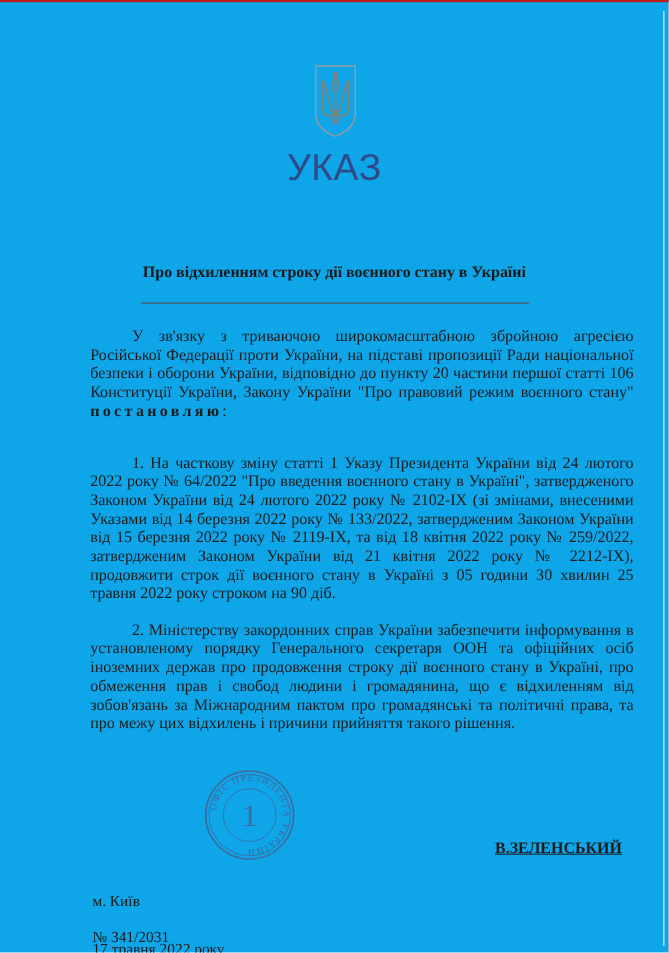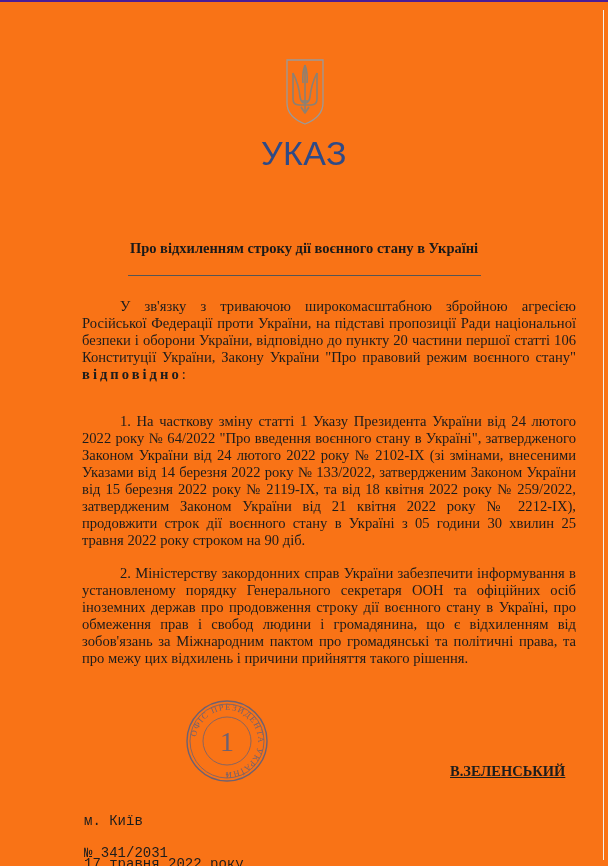--- a/index.html
+++ b/index.html
@@ -10,22 +10,22 @@
     body {
       width: 608px;
       height: 866px;
       position: relative;
       overflow: hidden;
     }
     .page {
       position: absolute;
       left: 0; top: 0;
       width: 608px; height: 866px;
-      background: #f97316;
-      border-top: 2px solid #4c1d95;
+      background: #0ea5e9;
+      border-top: 2px solid #b91c1c;
       box-sizing: border-box;
     }
     .page-edge-right {
       position: absolute;
       right: 4px; top: 8px;
       width: 1px; height: 850px;
       background: #f1f1f1;
     }
     .emblem {
       position: absolute;
@@ -102,21 +102,21 @@
       left: 450px; top: 761px;
       font-family: "Liberation Serif", serif;
       font-size: 14.5px;
       font-weight: bold;
       color: #1c1c1c;
       text-decoration: underline;
     }
     .meta {
       position: absolute;
       left: 84px;
-      font-family: Liberation Mono, monospace;
+      font-family: Liberation Serif, serif;
       font-size: 14px;
       line-height: 16px;
       color: #1c1c1c;
     }
     .meta-city { top: 811px; }
     .meta-date { top: 854px; }
     .meta-num  { top: 843px; }
     .stamp {
       position: absolute;
       left: 185px; top: 697px;
@@ -143,21 +143,21 @@
       <path d="M17 50 L21 56 L25 50"></path>
       <path d="M18 44 L24 44"></path>
     </g>
   </svg>
 
   <div class="title-main">УКАЗ</div>
 
   <div class="subject">Про відхиленням строку дії воєнного стану в Україні</div>
   <div class="subject-rule"></div>
 
-  <p class="para p-preamble"><span>У зв'язку з триваючою широкомасштабною збройною агресією Російської Федерації проти України, на підставі пропозиції Ради національної безпеки і оборони України, відповідно до пункту 20 частини першої статті 106 Конституції України, Закону України "Про правовий режим воєнного стану" </span><span class="spaced">відповідно</span><span>:</span></p>
+  <p class="para p-preamble"><span>У зв'язку з триваючою широкомасштабною збройною агресією Російської Федерації проти України, на підставі пропозиції Ради національної безпеки і оборони України, відповідно до пункту 20 частини першої статті 106 Конституції України, Закону України "Про правовий режим воєнного стану" </span><span class="spaced">постановляю</span><span>:</span></p>
 
   <p class="para p-item1">1. На часткову зміну статті 1 Указу Президента України від 24 лютого 2022 року № 64/2022 "Про введення воєнного стану в Україні", затвердженого Законом України від 24 лютого 2022 року № 2102-IX (зі змінами, внесеними Указами від 14 березня 2022 року № 133/2022, затвердженим Законом України від 15 березня 2022 року № 2119-IX, та від 18 квітня 2022 року № 259/2022, затвердженим Законом України від 21 квітня 2022 року № 2212-IX), продовжити строк дії воєнного стану в Україні з 05 години 30 хвилин 25 травня 2022 року строком на 90 діб.</p>
   <p class="para p-item2">2. Міністерству закордонних справ України забезпечити інформування в установленому порядку Генерального секретаря ООН та офіційних осіб іноземних держав про продовження строку дії воєнного стану в Україні, про обмеження прав і свобод людини і громадянина, що є відхиленням від зобов'язань за Міжнародним пактом про громадянські та політичні права, та про межу цих відхилень і причини прийняття такого рішення.</p>
 
   <svg class="stamp" viewBox="0 0 84 84">
     <defs>
       <path id="ringPath" d="M 42 42 m -31 0 a 31 31 0 1 1 62 0 a 31 31 0 1 1 -62 0"></path>
     </defs>
     <circle cx="42" cy="42" r="40" fill="none" stroke="#4a5d8a" stroke-width="1.4"></circle>
     <circle cx="42" cy="42" r="37" fill="none" stroke="#4a5d8a" stroke-width="0.8"></circle>

